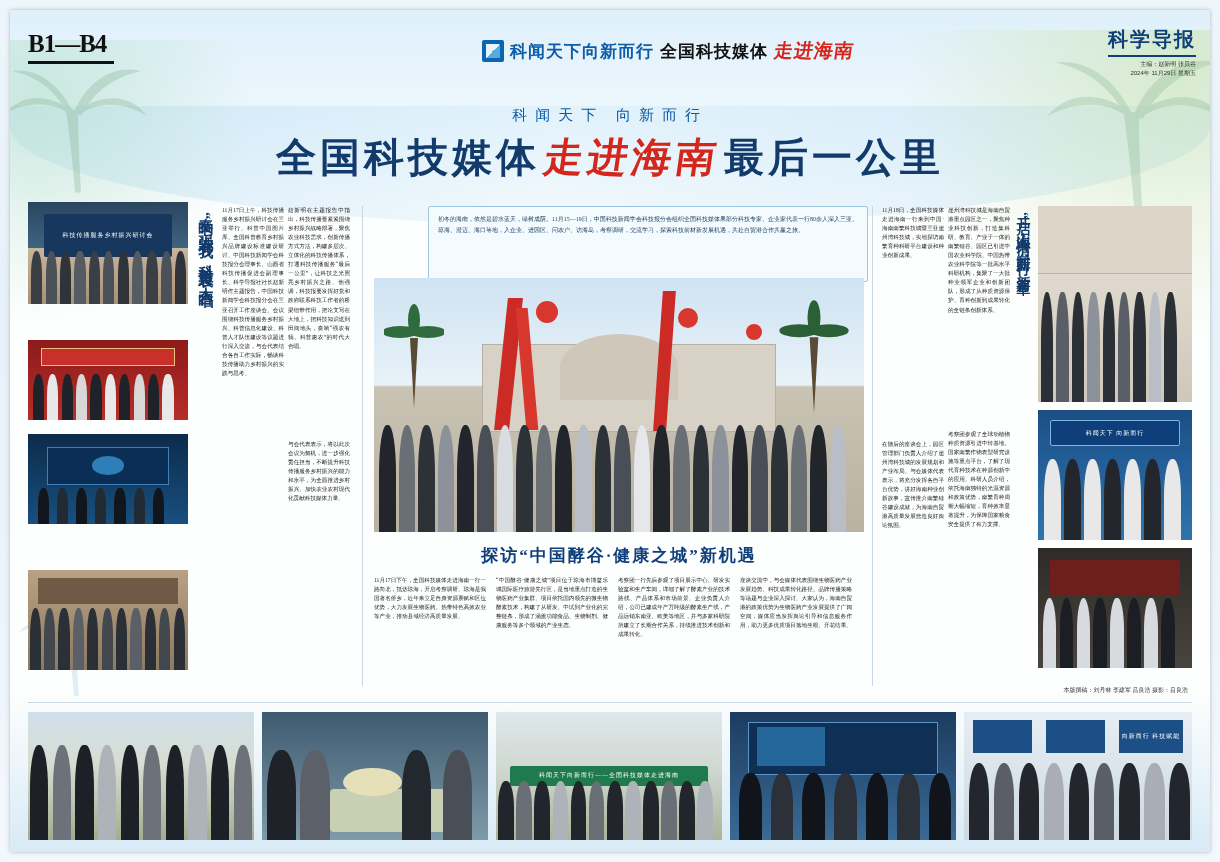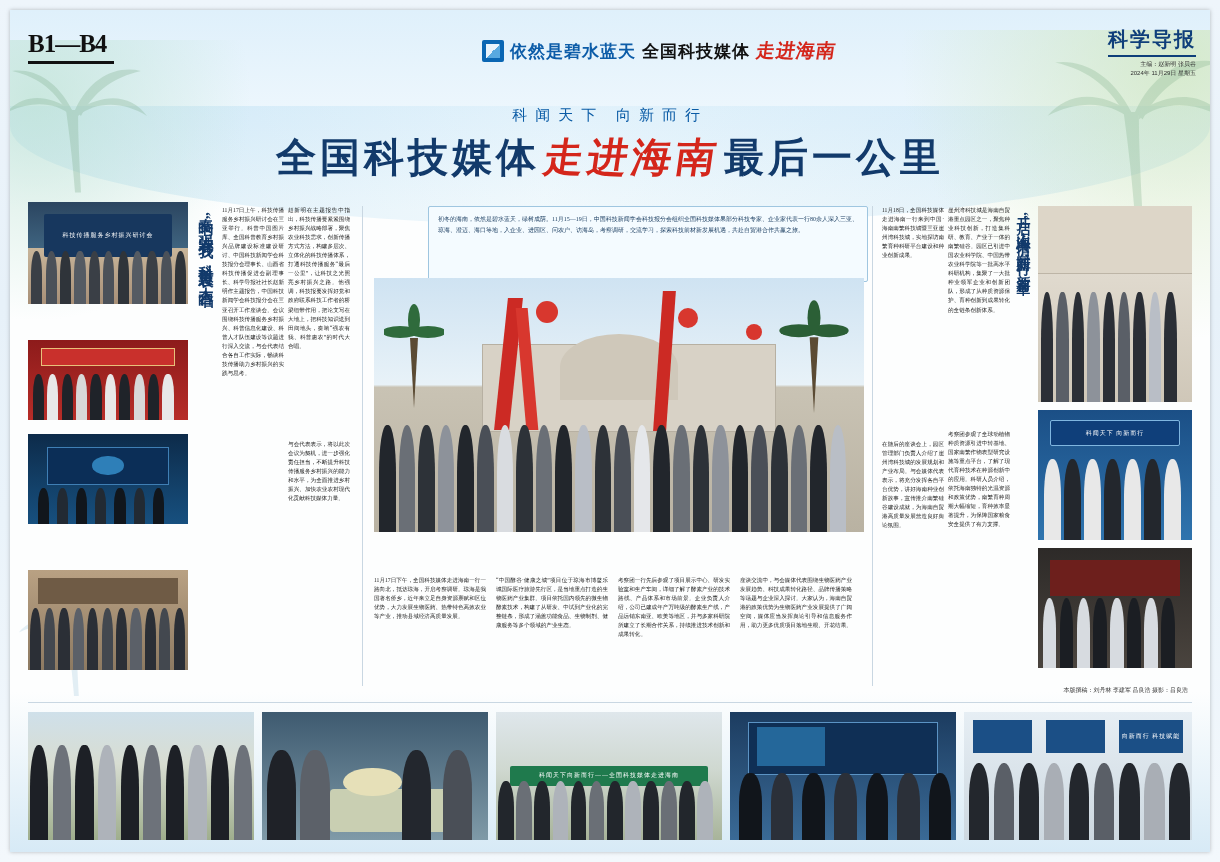--- a/index.html
+++ b/index.html
@@ -120,21 +120,21 @@
     </svg>
 
     <div id="masthead">
       <div id="pageno">
         <span>B1—B4</span>
         <span class="rule"></span>
       </div>
 
       <div id="banner">
         <div id="bannerlogo"></div>
-        <span class="btxt1">依然是碧水蓝天</span>
+        <span class="btxt1">科闻天下向新而行</span>
         <span class="btxt2">全国科技媒体</span>
         <span class="btxt3">走进海南</span>
       </div>
 
       <div id="nameplate">
         <div id="npname">科学导报</div>
         <div id="npline"></div>
         <div id="npmeta">
           <div>主编：赵新明 张贝谷</div>
           <div>2024年 11月29日 星期五</div>
@@ -280,20 +280,21 @@
           <span style="left:69%;width:3.4%;background:#8d929a;"></span>
         <span style="left:73%;width:3.4%;background:#22262c;"></span>
           <span style="left:77%;width:3.4%;background:#4a4f57;"></span>
         <span style="left:81%;width:3.4%;background:#2d3238;"></span>
           <span style="left:85%;width:3.4%;background:#6a6f76;"></span>
         <span style="left:89%;width:3.4%;background:#22262c;"></span>
           <span style="left:93%;width:3.4%;background:#b9bec6;"></span>
       </div>
     </div>
 
+    <div class="subhead" style="left:364px;top:534px;width:490px;font-size:17px;letter-spacing:2px;">探访“中国酵谷·健康之城”新机遇</div>
 
     <div class="coltext" style="left:364px;top:566px;width:112px;height:110px;">11月17日下午，全国科技媒体走进海南一行一路向北，抵达琼海，开启考察调研。琼海是我国著名侨乡，近年来立足自身资源禀赋和区位优势，大力发展生物医药、热带特色高效农业等产业，推动县域经济高质量发展。</div>
     <div class="coltext" style="left:486px;top:566px;width:112px;height:110px;">“中国酵谷·健康之城”项目位于琼海市博鳌乐城国际医疗旅游先行区，是当地重点打造的生物医药产业集群。项目依托国内领先的微生物酵素技术，构建了从研发、中试到产业化的完整链条，形成了涵盖功能食品、生物制剂、健康服务等多个领域的产业生态。</div>
     <div class="coltext" style="left:608px;top:566px;width:112px;height:110px;">考察团一行先后参观了项目展示中心、研发实验室和生产车间，详细了解了酵素产业的技术路线、产品体系和市场前景。企业负责人介绍，公司已建成年产万吨级的酵素生产线，产品远销东南亚、欧美等地区，并与多家科研院所建立了长期合作关系，持续推进技术创新和成果转化。</div>
     <div class="coltext" style="left:730px;top:566px;width:112px;height:110px;">座谈交流中，与会媒体代表围绕生物医药产业发展趋势、科技成果转化路径、品牌传播策略等话题与企业深入探讨。大家认为，海南自贸港的政策优势为生物医药产业发展提供了广阔空间，媒体应当发挥舆论引导和信息服务作用，助力更多优质项目落地生根、开花结果。</div>
 
     <div class="rule-v" style="left:862px;top:196px;height:480px;"></div>
 
     <div class="coltext" style="left:872px;top:196px;width:62px;height:470px;">11月18日，全国科技媒体走进海南一行来到中国·海南南繁科技城暨三亚崖州湾科技城，实地探访南繁育种科研平台建设和种业创新成果。</div>
     <div class="coltext" style="left:872px;top:240px;width:62px;height:0;overflow:hidden;"></div>

